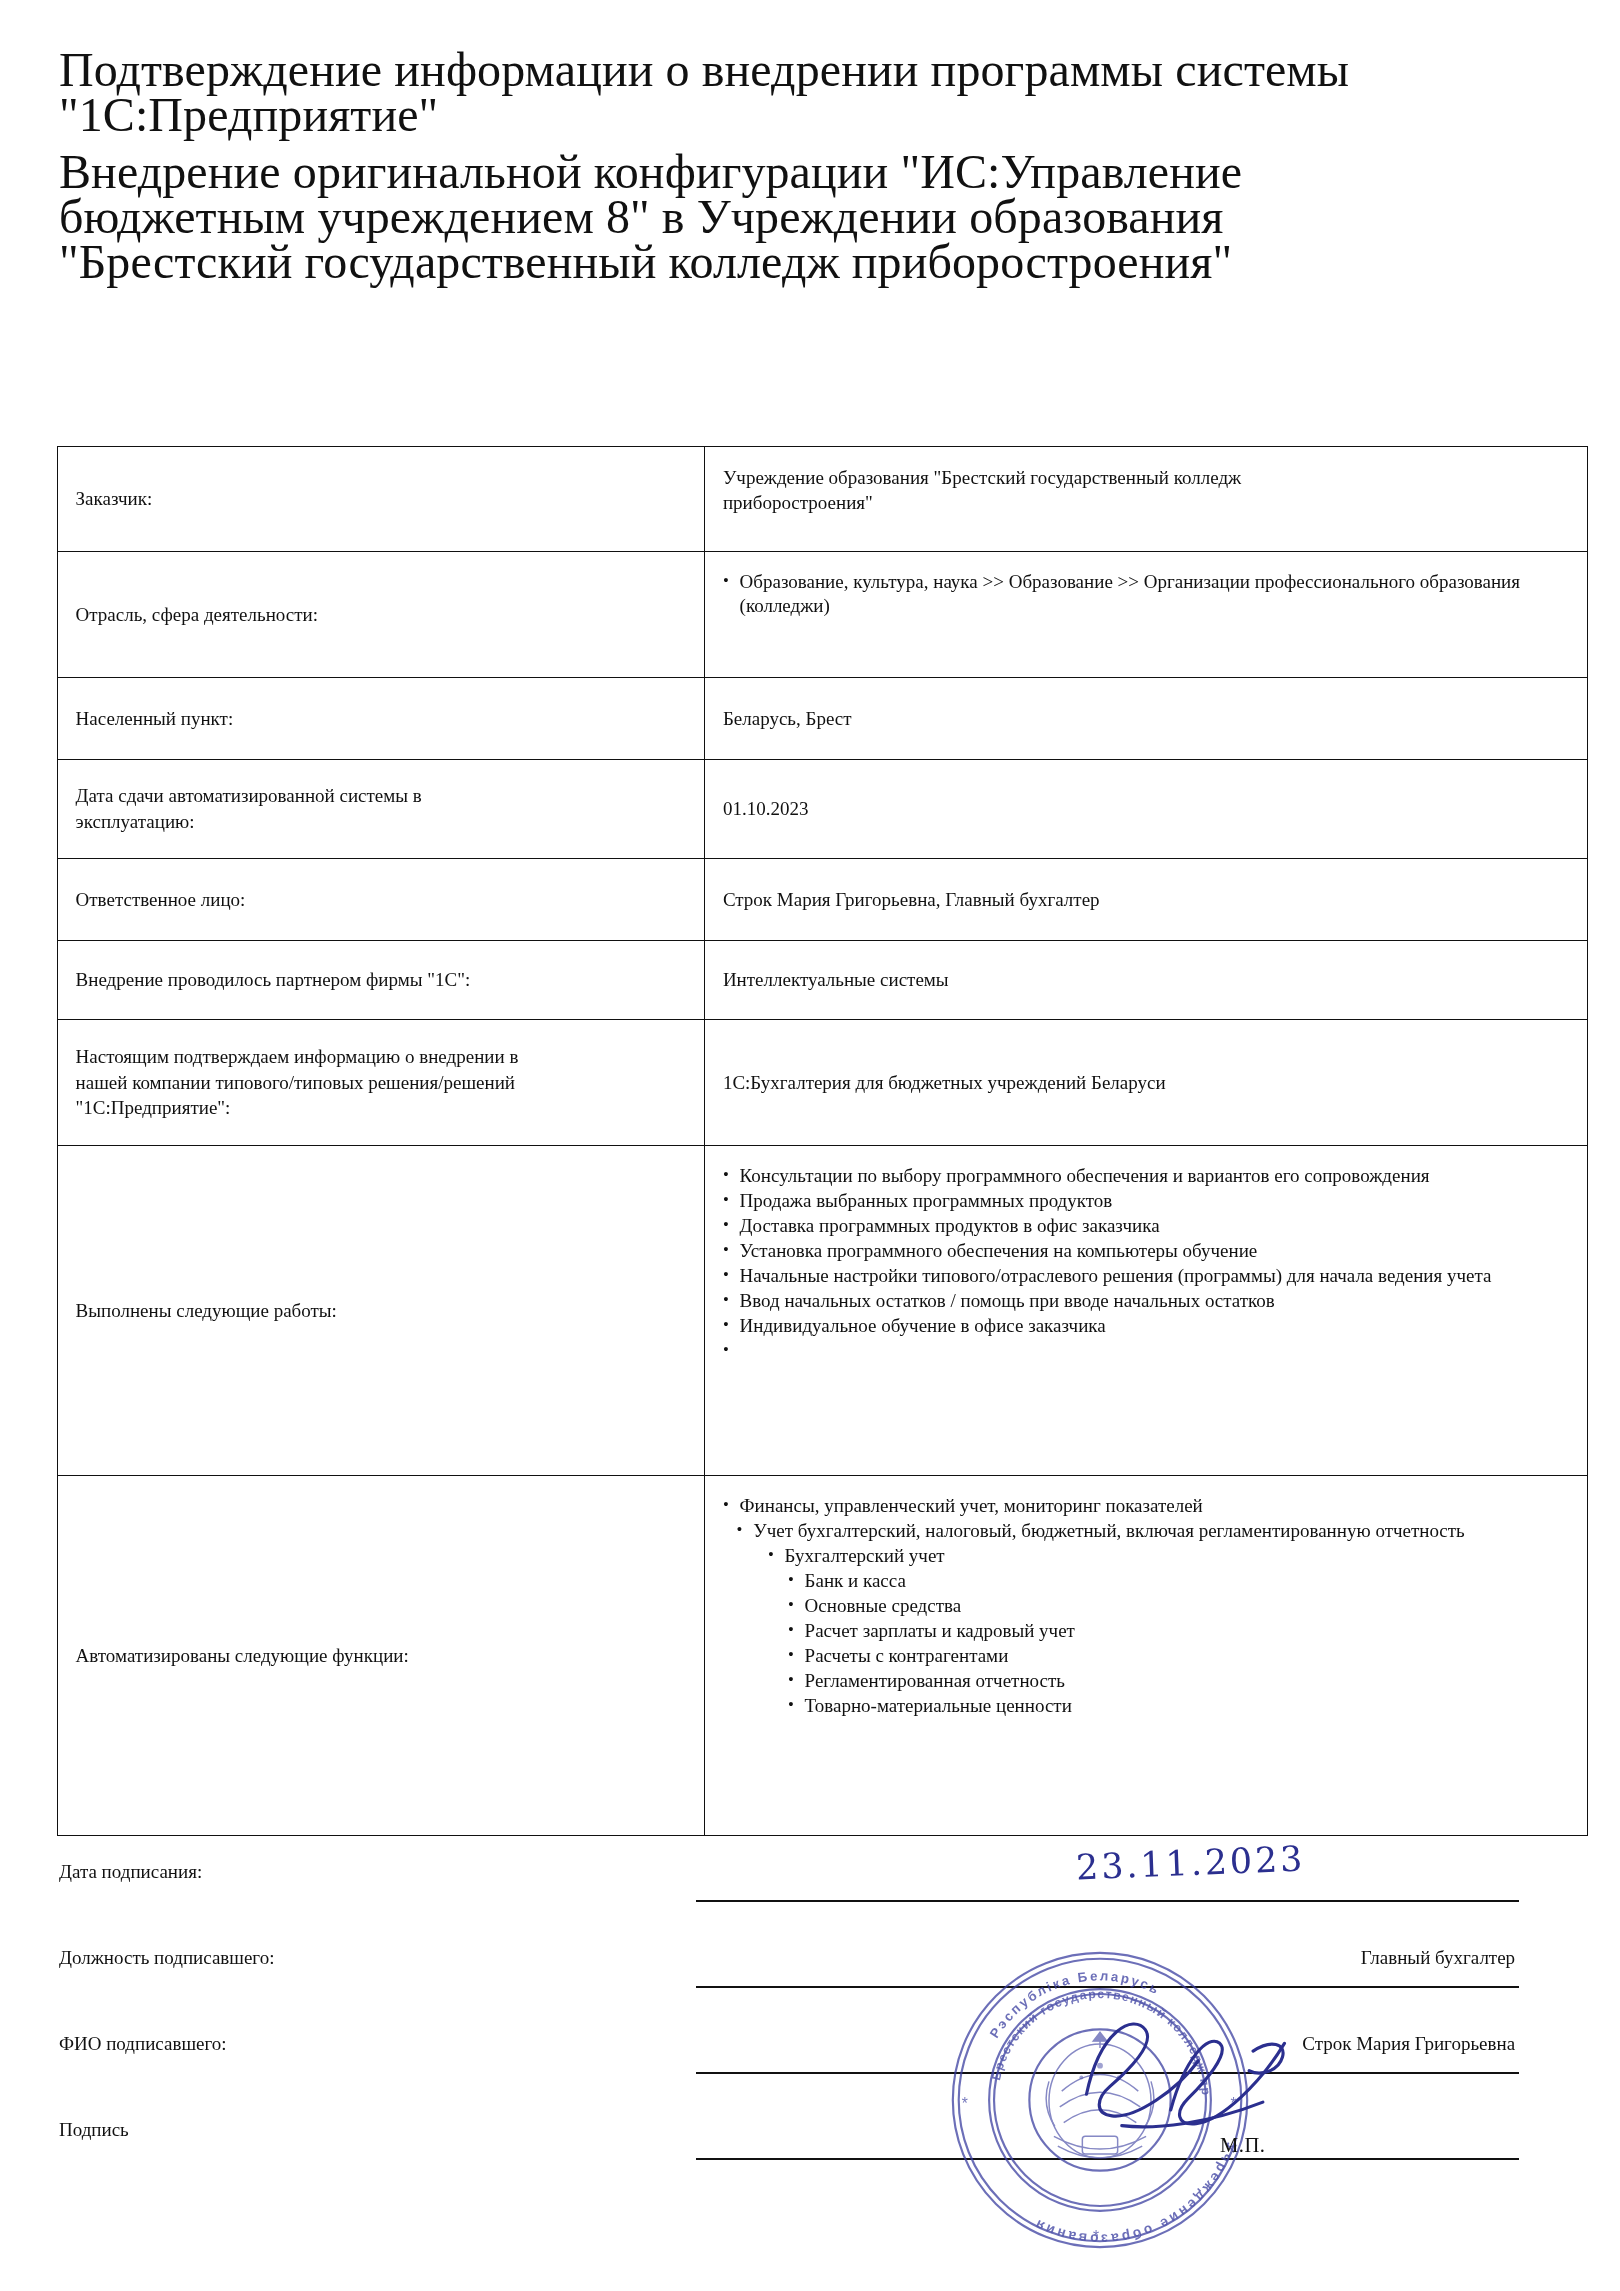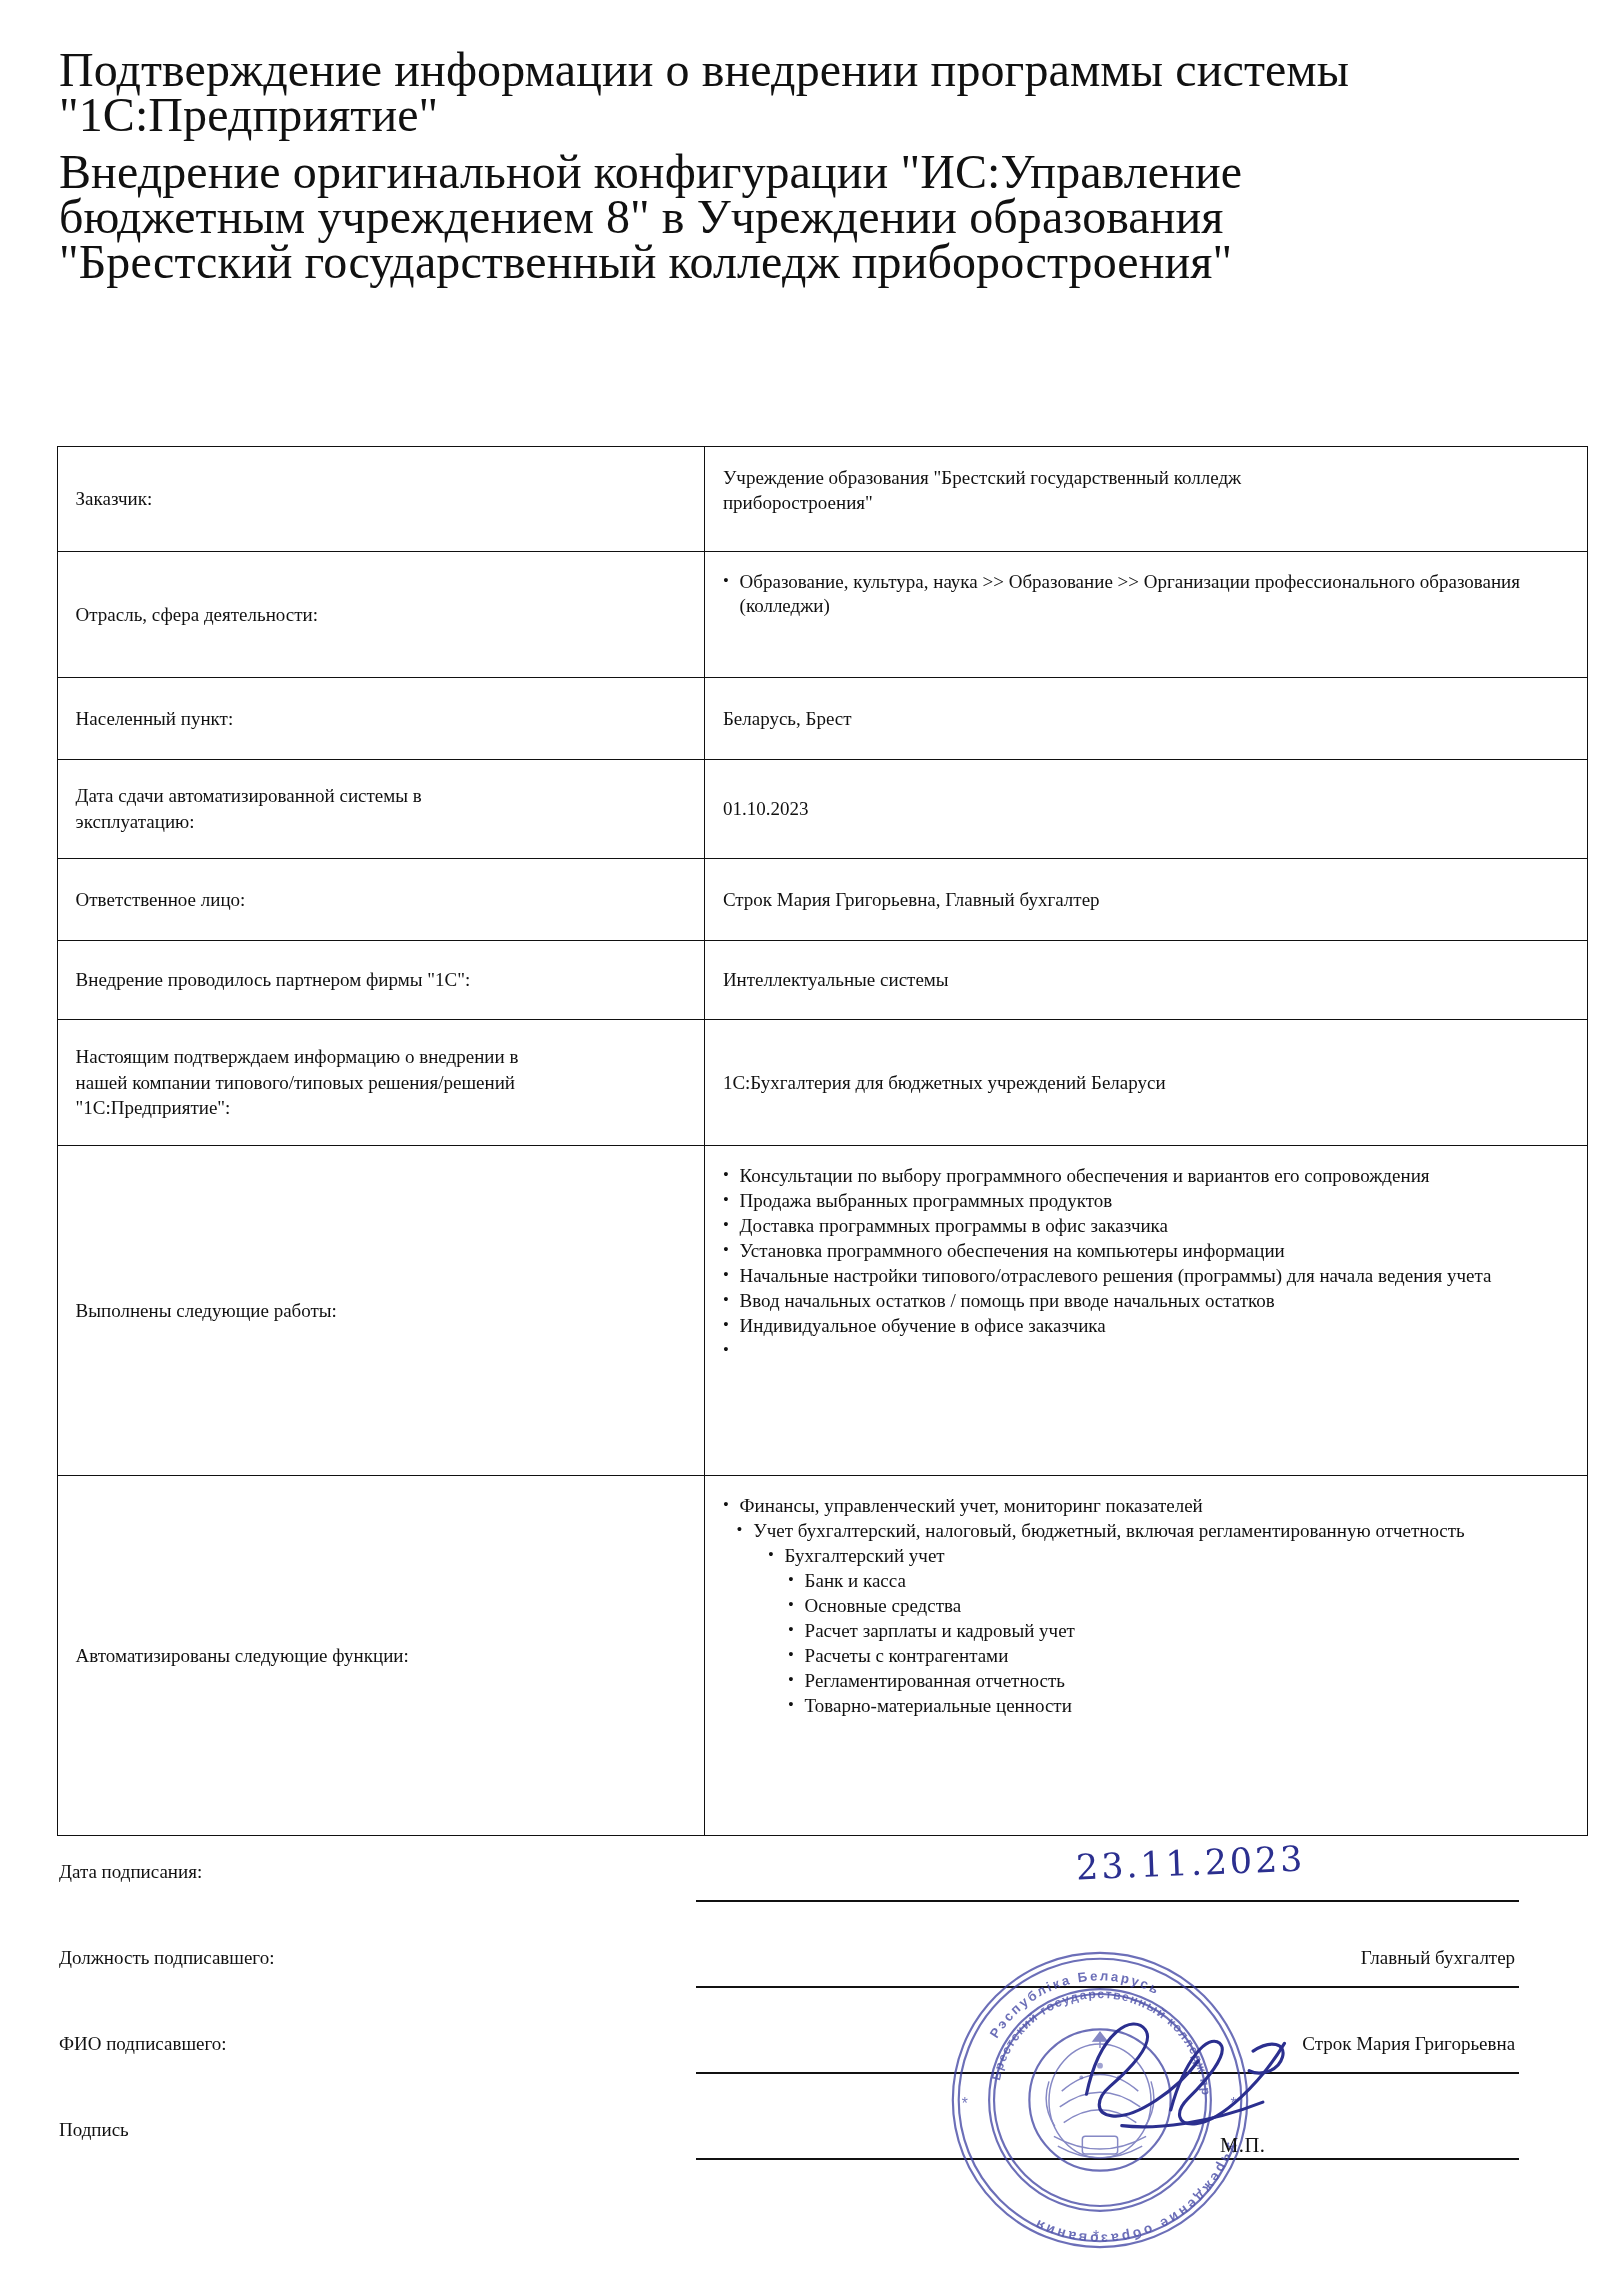--- a/index.html
+++ b/index.html
@@ -241,22 +241,22 @@
         </td>
         <td class="value">1С:Бухгалтерия для бюджетных учреждений Беларуси</td>
       </tr>
 
       <tr class="r-raboty">
         <td class="label">Выполнены следующие работы:</td>
         <td class="value top">
           <ul class="bl" id="works-list">
               <li class="lvl0">Консультации по выбору программного обеспечения и вариантов его сопровождения</li>
               <li class="lvl0">Продажа выбранных программных продуктов</li>
-              <li class="lvl0">Доставка программных программы в офис заказчика</li>
-              <li class="lvl0">Установка программного обеспечения на компьютеры информации</li>
+              <li class="lvl0">Доставка программных продуктов в офис заказчика</li>
+              <li class="lvl0">Установка программного обеспечения на компьютеры обучение</li>
               <li class="lvl0">Начальные настройки типового/отраслевого решения (программы) для начала ведения учета</li>
               <li class="lvl0">Ввод начальных остатков / помощь при вводе начальных остатков</li>
               <li class="lvl0">Индивидуальное обучение в офисе заказчика</li>
               <li class="lvl0 empty"></li>
             </ul>
         </td>
       </tr>
 
       <tr class="r-funkcii">
         <td class="label">Автоматизированы следующие функции:</td>

